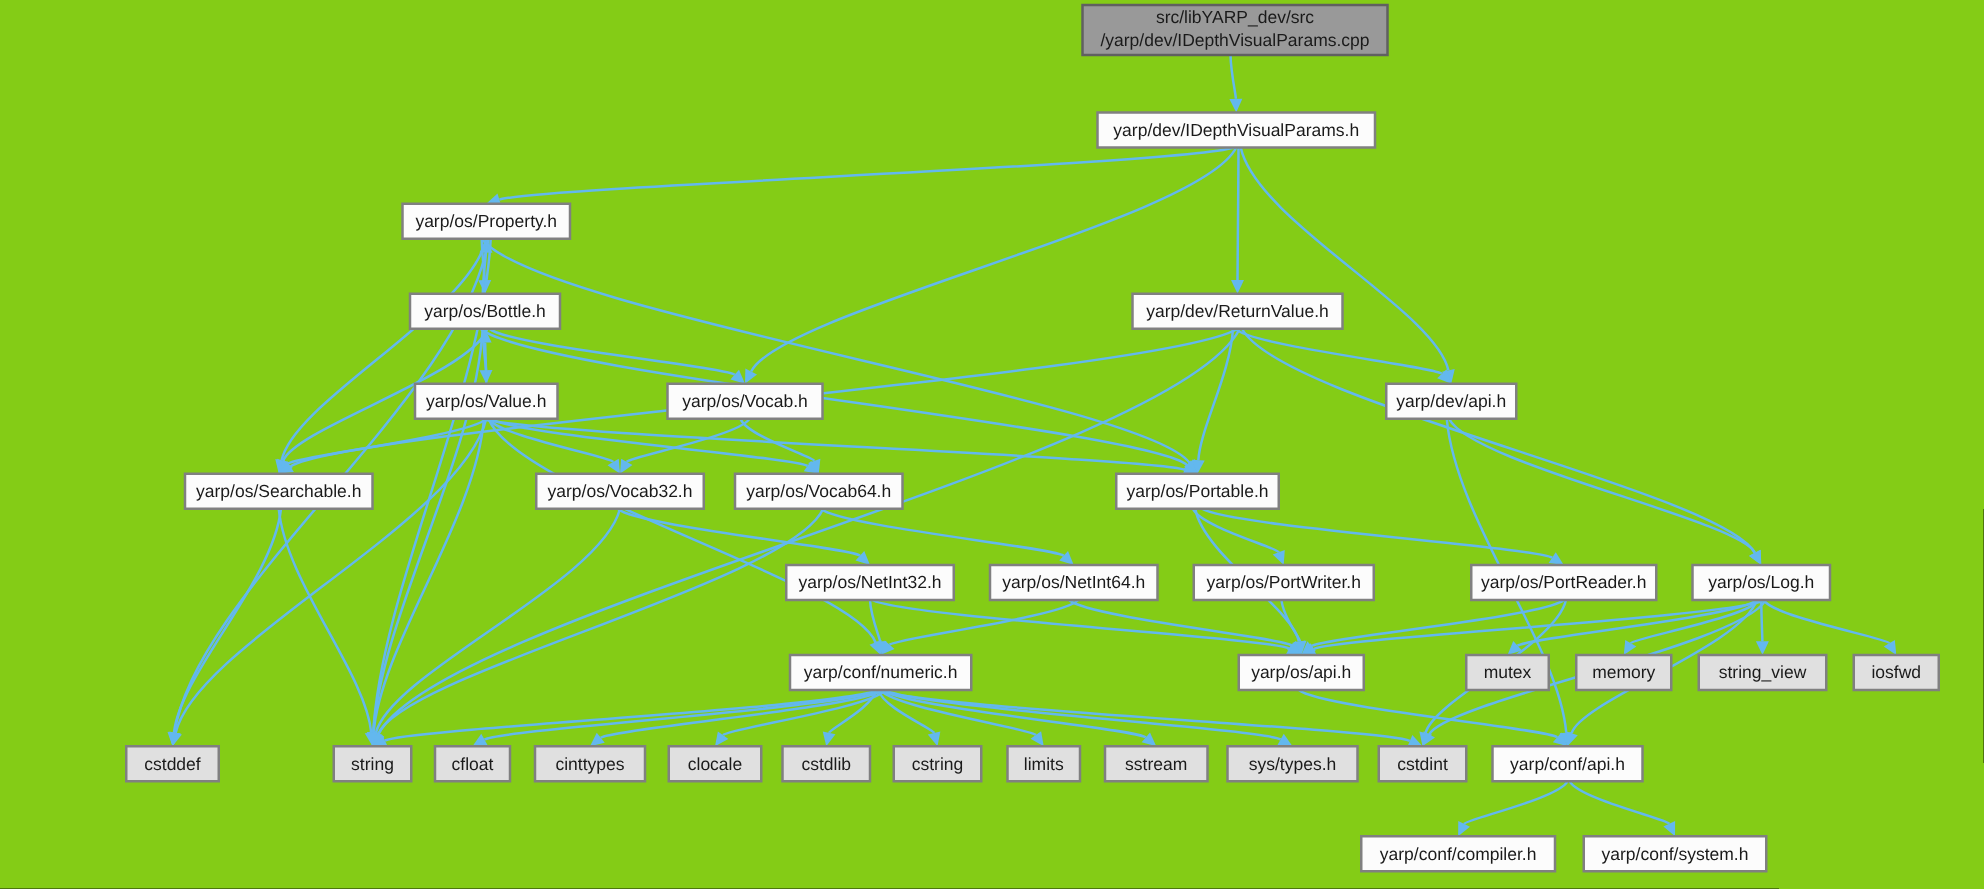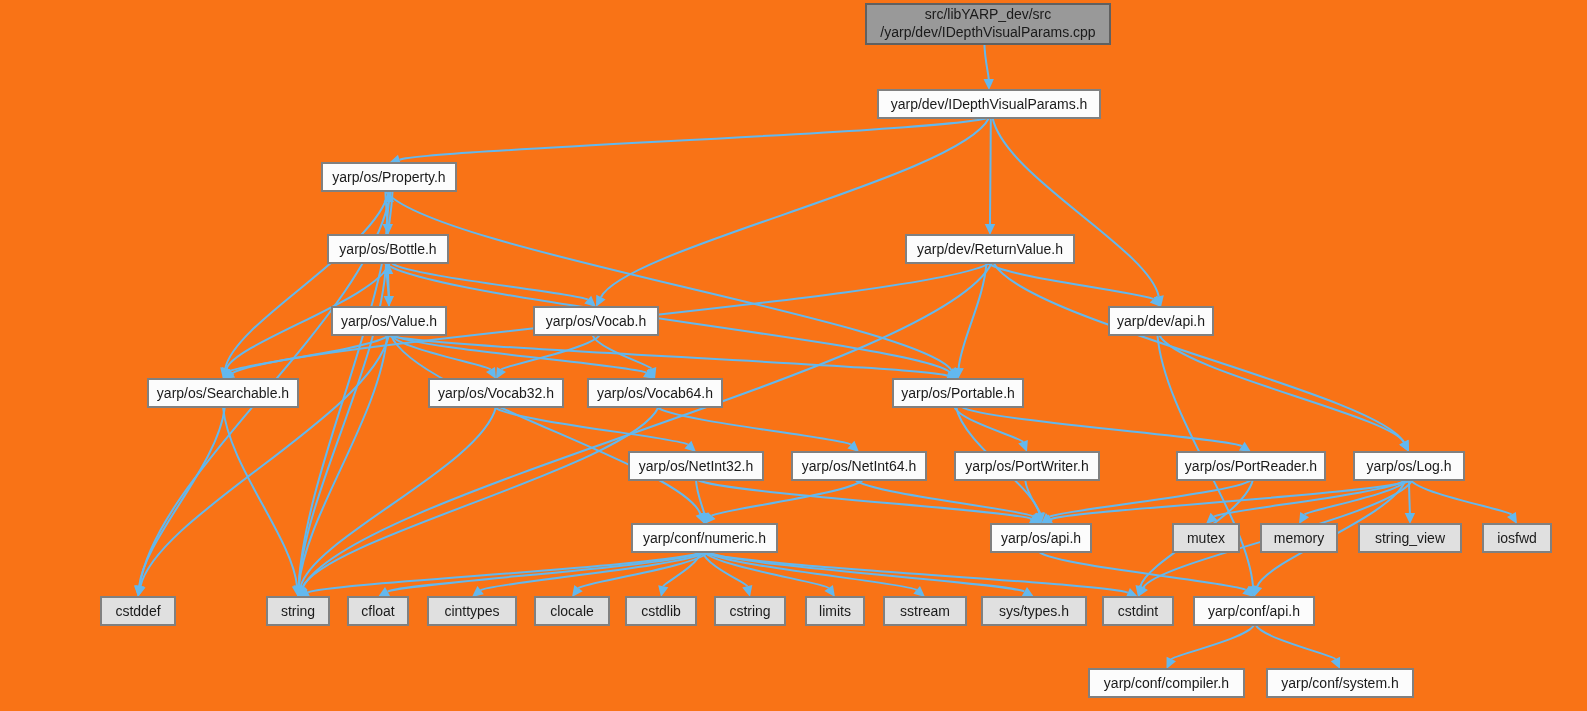--- a/index.html
+++ b/index.html
@@ -4,21 +4,21 @@
 <style>
   html, body {
     margin: 0;
     padding: 0;
     background: #000000;
   }
   #graph-root {
     position: relative;
     width: 1587px;
     height: 711px;
-    background: #f97316;
+    background: #84cc16;
     overflow: hidden;
     font-family: "Liberation Sans", sans-serif;
   }
   svg#graph-svg {
     position: absolute;
     left: 0;
     top: 0;
     width: 1587px;
     height: 711px;
     display: block;

